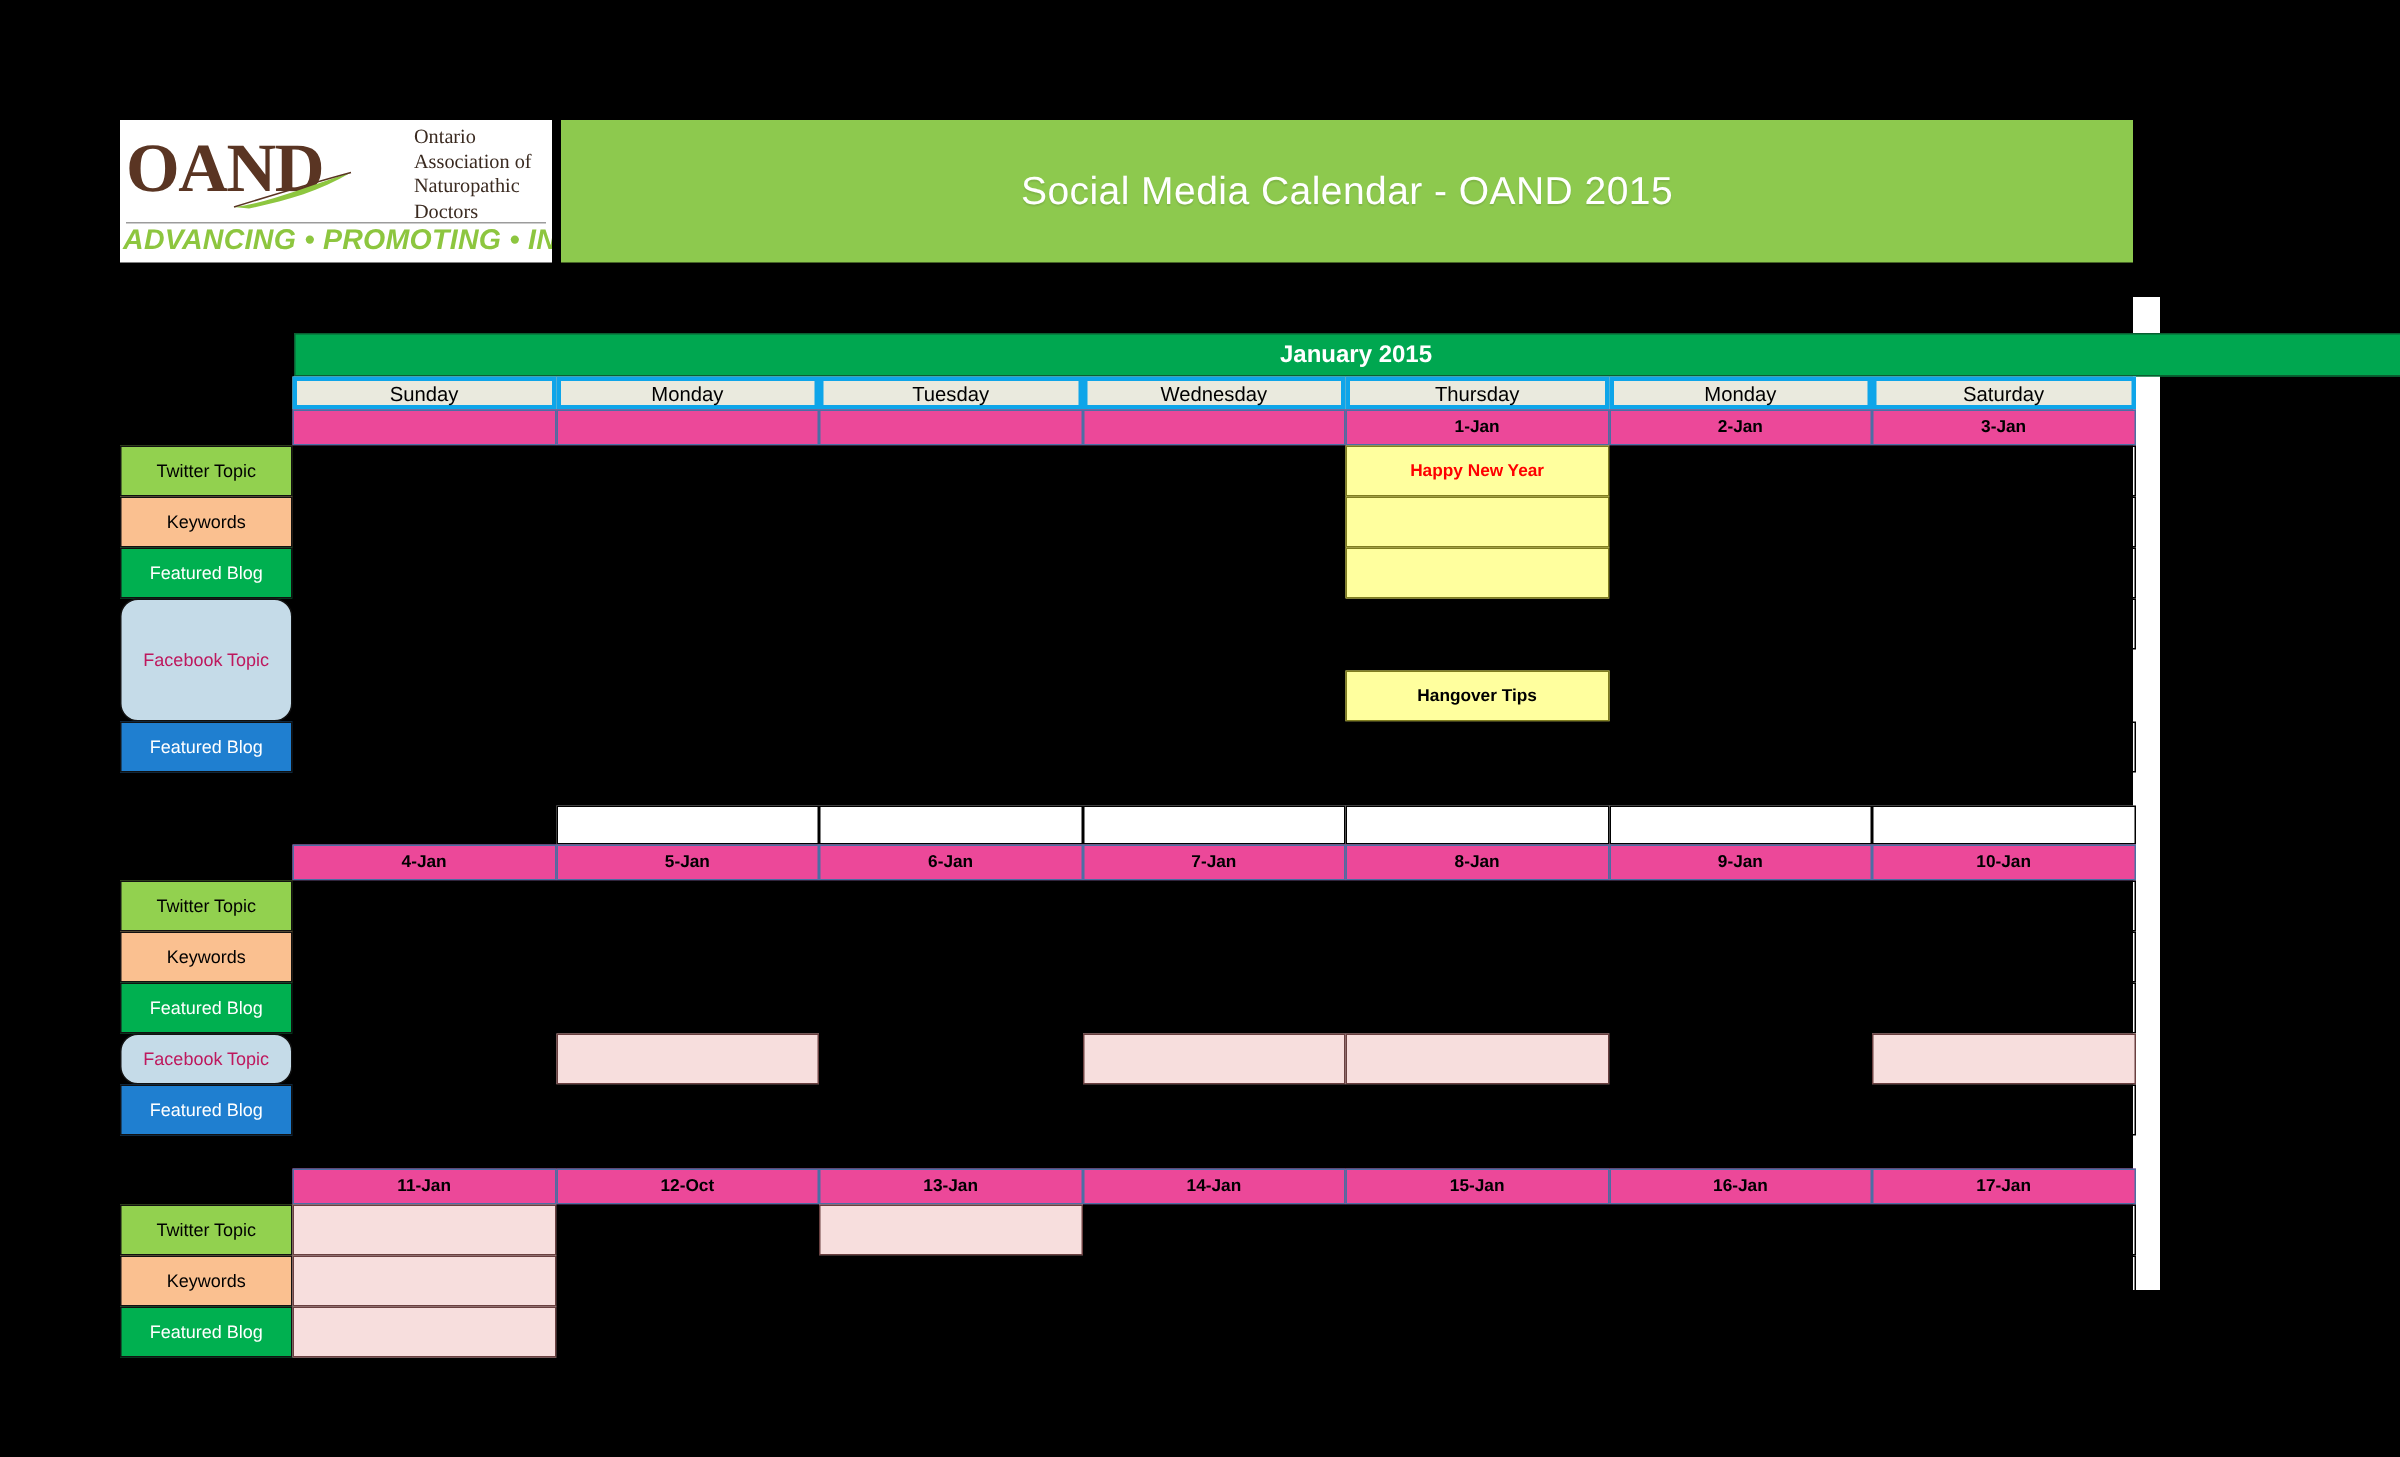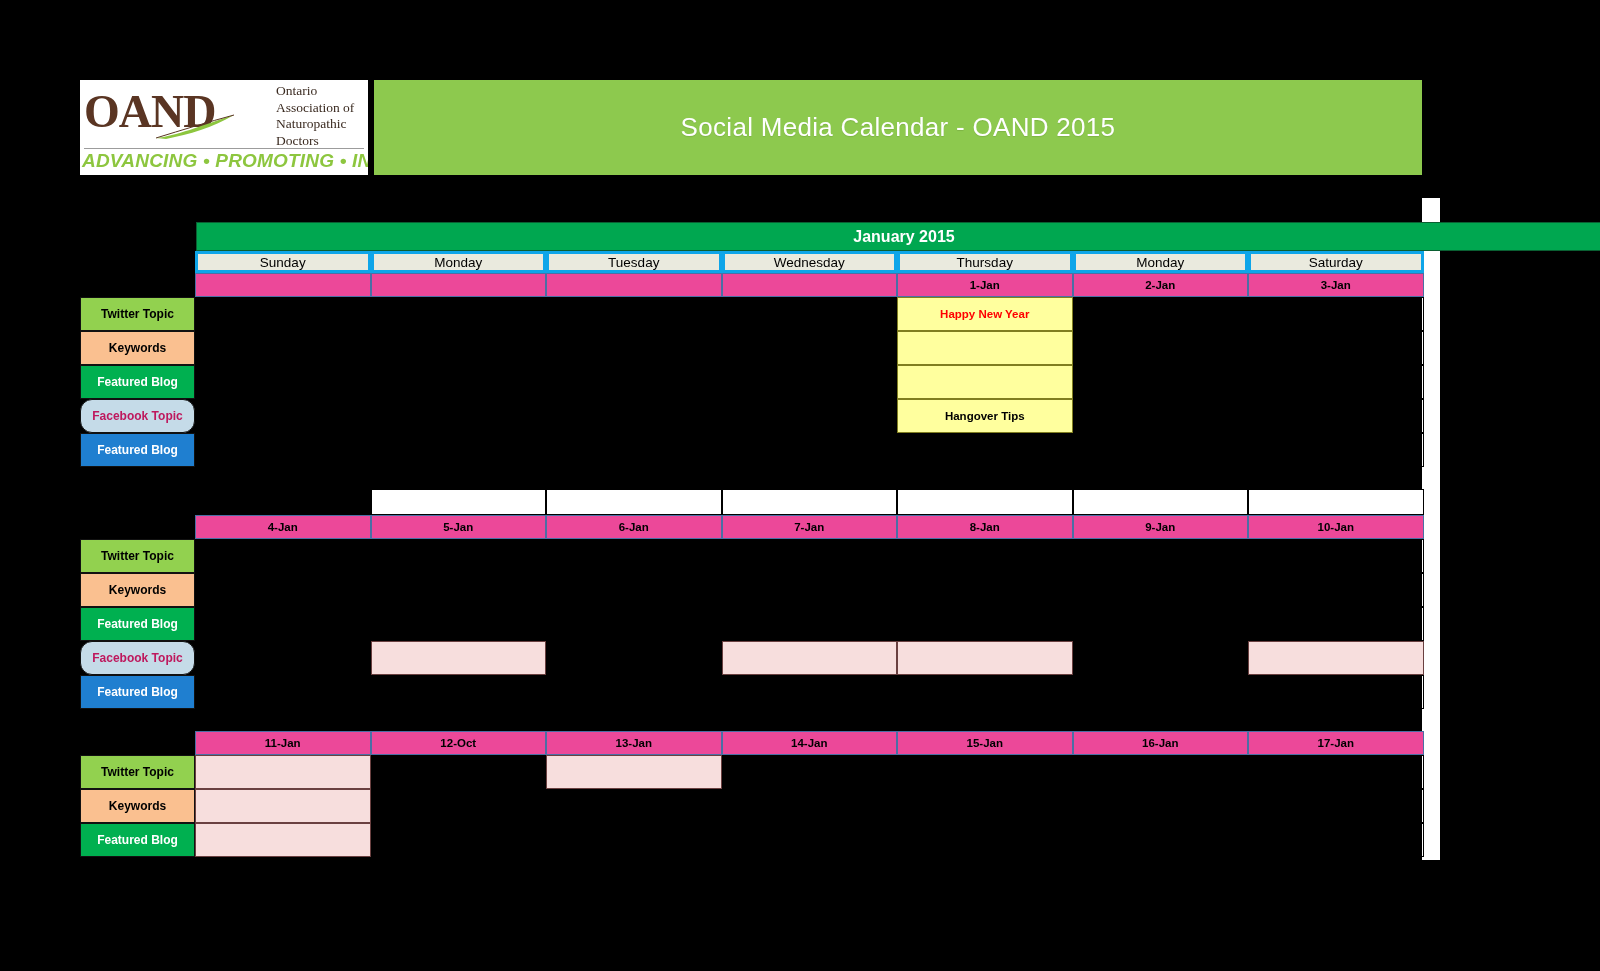--- a/index.html
+++ b/index.html
@@ -121,21 +121,21 @@
     display: flex;
     width: 1342px;
     margin-left: 0;
   }
 
   .lbl-cell {
     width: 115px;
     min-width: 115px;
     box-sizing: border-box;
     font-size: 12px;
-    font-weight: bold;
+    font-weight: normal;
     display: flex;
     align-items: center;
     justify-content: center;
     text-align: center;
     border: 1px solid #111;
   }
   .lbl-spacer {
     width: 115px;
     min-width: 115px;
     background: transparent;
@@ -203,21 +203,21 @@
   .content-cell.empty { border-color: #000; }
   .content-cell.yellow {
     background: #ffff9e;
     border: 1px solid #807e20;
   }
   .content-cell.pink {
     background: #f7dedd;
     border: 1px solid #6a4040;
   }
   .content-cell.red-text { color: #ff0000; }
-  .content-cell.black-text { color: #000000; }
+  .content-cell.black-text { color: #000000; margin-top: 48px; }
 
   .spacer-cell {
     height: 26px;
     background: #ffffff;
     border: 1px solid #000;
     box-sizing: border-box;
   }
   .spacer-cell.transparent {
     background: transparent;
     border: none;

